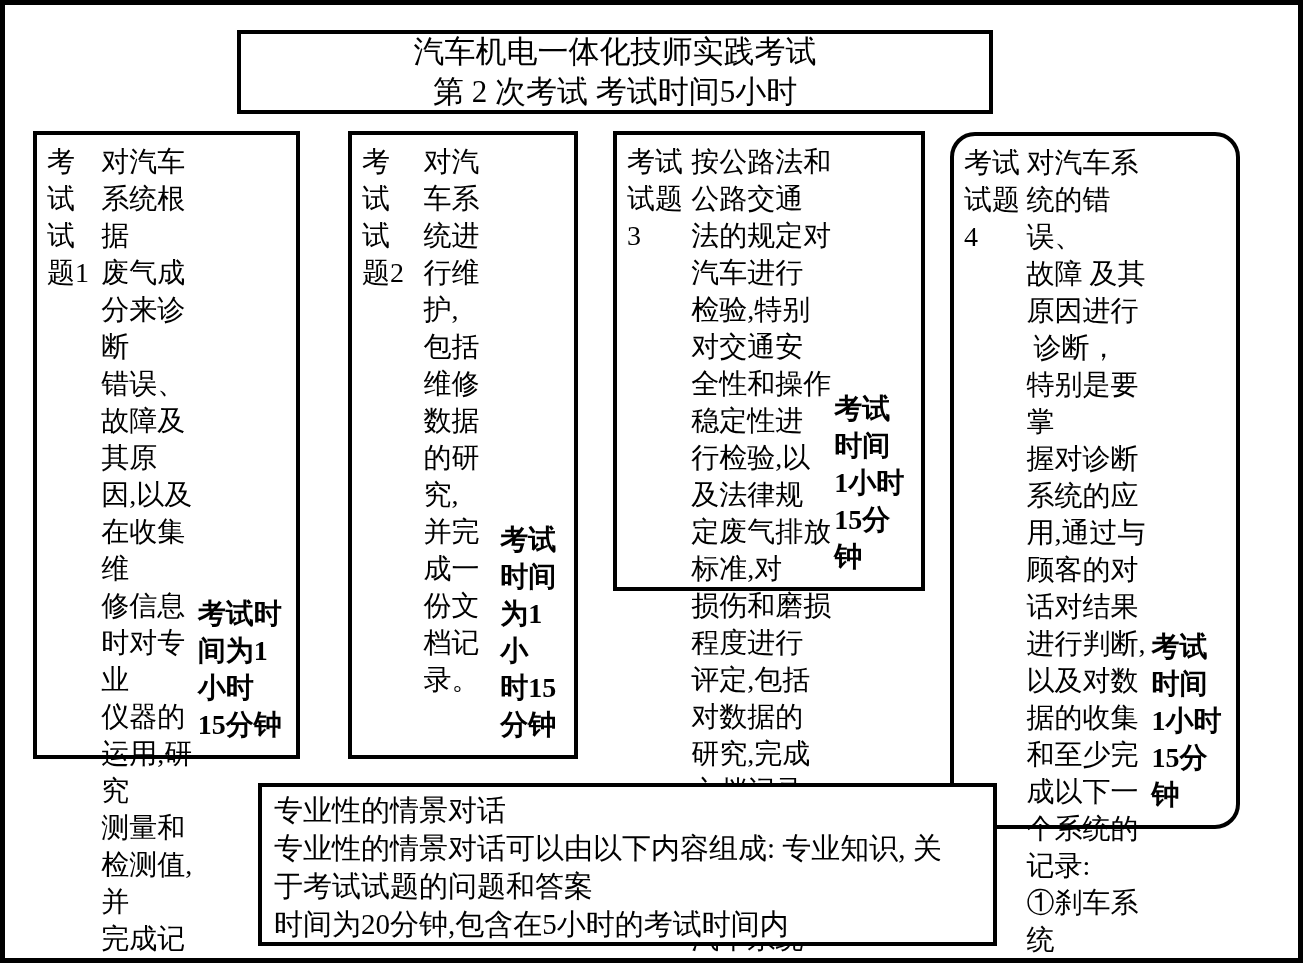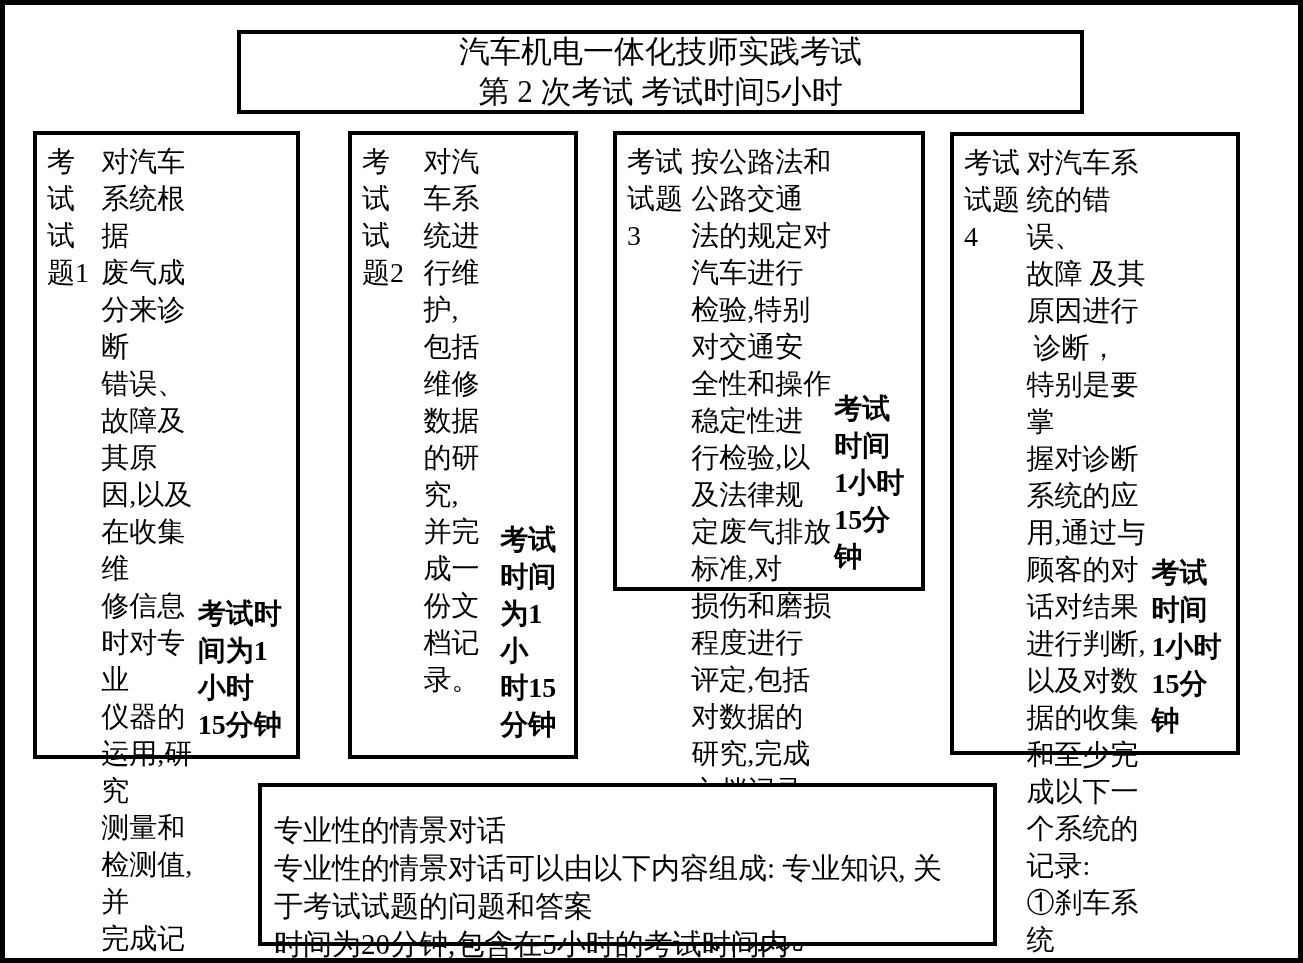--- a/index.html
+++ b/index.html
@@ -19,21 +19,21 @@
   }
   .box {
     position: absolute;
     border: 4px solid #000000;
     box-sizing: border-box;
     background: #ffffff;
   }
   .title-box {
     left: 232px;
     top: 25px;
-    width: 847px;
+    width: 756px;
     height: 84px;
     display: flex;
     align-items: center;
     justify-content: center;
   }
   .title-text {
     font-size: 31px;
     line-height: 40px;
     text-align: center;
     white-space: pre-wrap;
@@ -50,27 +50,27 @@
     line-height: 37px;
     white-space: pre-wrap;
   }
   .exam-box .duration {
     margin-top: auto;
     font-weight: bold;
   }
   .exam-box-1 { left: 28px;  top: 126px; width: 267px; height: 628px; }
   .exam-box-2 { left: 343px; top: 126px; width: 230px; height: 628px; gap: 16px; }
   .exam-box-3 { left: 608px; top: 126px; width: 312px; height: 460px; }
-  .exam-box-4 { left: 945px; top: 127px; width: 290px; height: 623px; }
+  .exam-box-4 { left: 945px; top: 127px; width: 290px; height: 697px; border-radius: 25px; }
   .dialogue-box {
     left: 253px;
     top: 778px;
     width: 739px;
     height: 163px;
-    padding: 24px 12px;
+    padding: 4px 12px;
   }
   .dialogue-text {
     font-size: 29px;
     line-height: 38px;
   }
 </style>
 </head>
 <body>
 
 <div class="canvas">

